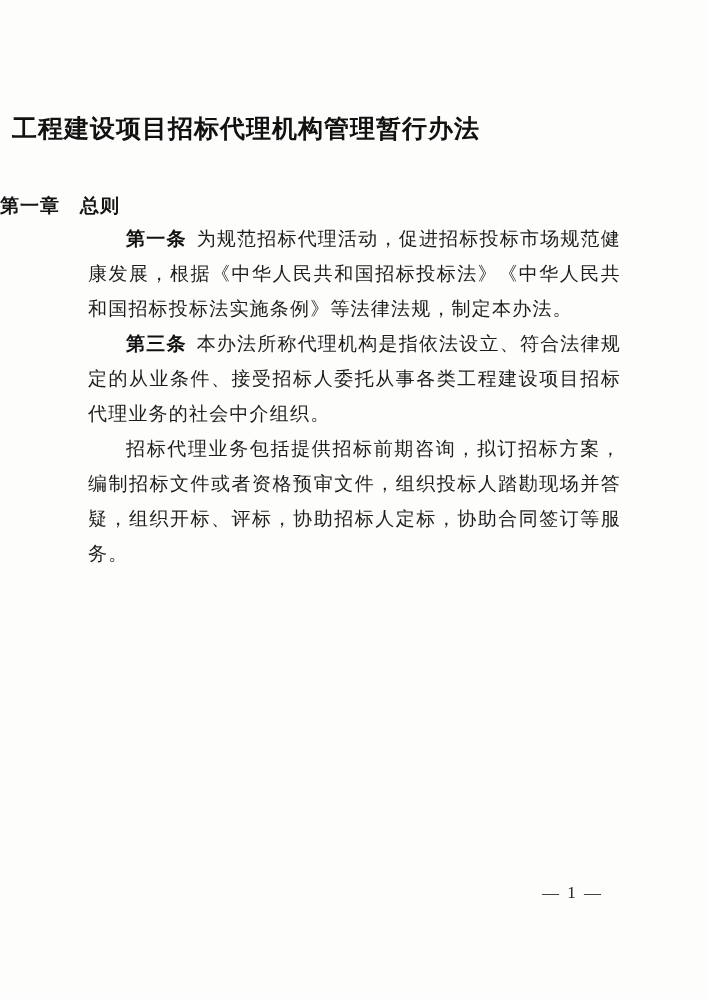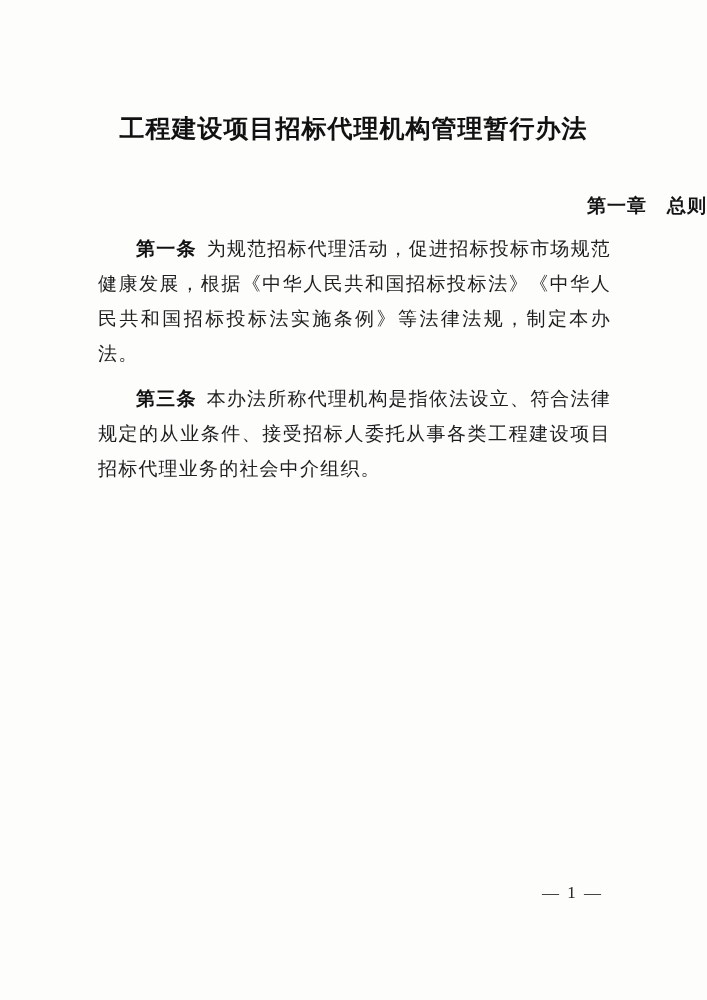--- a/index.html
+++ b/index.html
@@ -15,36 +15,35 @@
     height: 1000px;
     margin: 0 auto;
     background: #fdfdfc;
     color: #1c1c1c;
     overflow: hidden;
   }
 
   .doc-title {
     position: absolute;
     top: 112px;
-    left: 0;
+    left: 12px;
     right: 0;
-    text-align: center;
     font-family: "Liberation Sans", "DejaVu Sans", sans-serif;
     font-weight: bold;
     font-size: 25px;
     letter-spacing: 1px;
     color: #111;
   }
 
   .chapter-heading {
     position: absolute;
     top: 193px;
     left: 0;
     right: 0;
-    text-align: right;
+    text-align: left;
     font-family: "Liberation Sans", "DejaVu Sans", sans-serif;
     font-weight: bold;
     font-size: 19px;
     letter-spacing: 1px;
     color: #141414;
   }
 
   .doc-body {
     position: absolute;
     top: 221px;
@@ -52,21 +51,21 @@
     width: 533px;
     font-size: 19px;
     line-height: 35px;
     text-align: justify;
     letter-spacing: 1.2px;
     color: #1e1e1e;
   }
 
   .para {
     text-indent: 2em;
-    margin: 10px;
+    margin: 0;
   }
 
   .article-label {
     font-family: "Liberation Sans", "DejaVu Sans", sans-serif;
     font-weight: bold;
     margin-right: 10px;
     color: #111;
   }
 
   .article-label:empty {
@@ -96,20 +95,23 @@
     <p class="para">
       <span class="article-label">第一条</span><span class="para-text">为规范招标代理活动，促进招标投标市场规范健康发展，根据《中华人民共和国招标投标法》《中华人民共和国招标投标法实施条例》等法律法规，制定本办法。</span>
     </p>
 
 
 
     <p class="para">
       <span class="article-label">第三条</span><span class="para-text">本办法所称代理机构是指依法设立、符合法律规定的从业条件、接受招标人委托从事各类工程建设项目招标代理业务的社会中介组织。</span>
     </p>
 
+    <p class="para">
+      <span class="para-text">招标代理业务包括提供招标前期咨询，拟订招标方案，编制招标文件或者资格预审文件，组织投标人踏勘现场并答疑，组织开标、评标，协助招标人定标，协助合同签订等服务。</span>
+    </p>
 
 
 
   </div>
 
   <div class="page-number">— 1 —</div>
 
 </div>
 
 </body></html>

